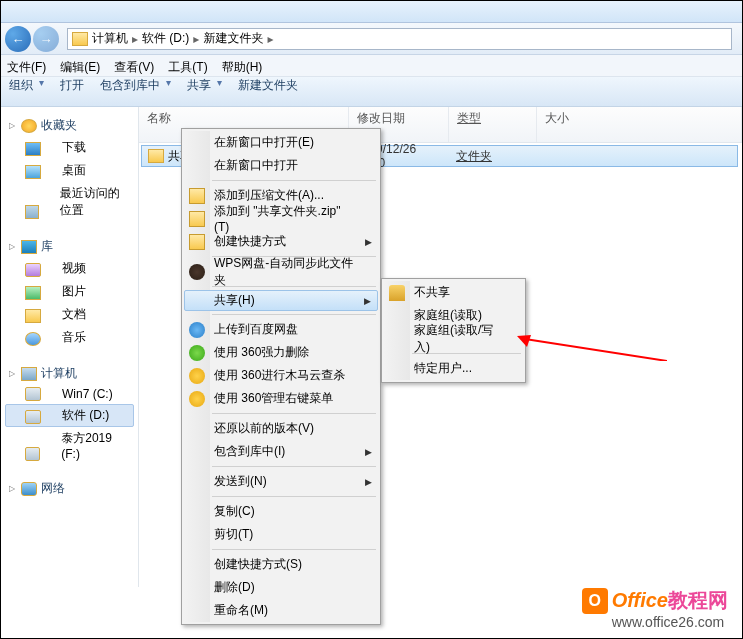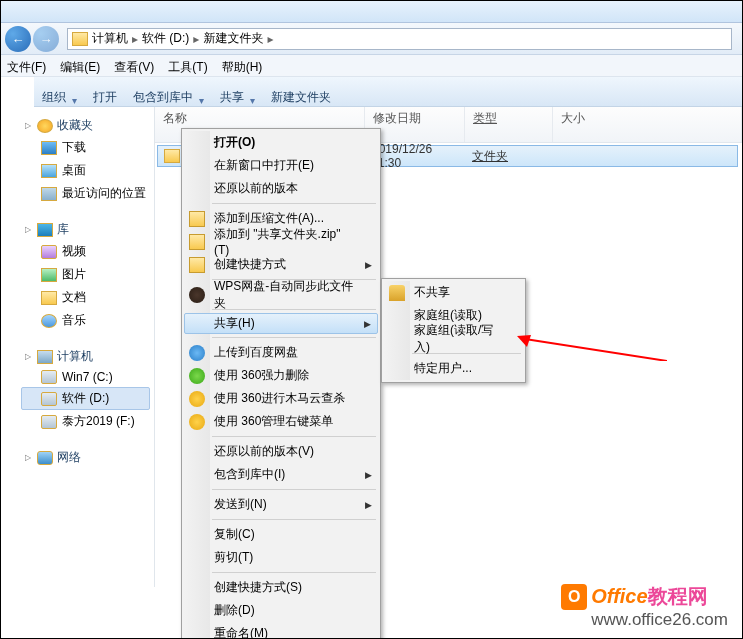--- a/index.html
+++ b/index.html
@@ -8,29 +8,29 @@
     .title-bar { height: 22px; background: linear-gradient(#e7f2fc, #d1e5f8); border-bottom: 1px solid #b0c4de; display: flex; align-items: center; padding: 0 6px; font-size: 11px; }
     .nav-bar { height: 32px; background: linear-gradient(#f4f8fc, #e2ecf7); display: flex; align-items: center; padding: 0 4px; gap: 2px; border-bottom: 1px solid #c7d5e6; }
     .nav-btn { width: 26px; height: 26px; border-radius: 50%; background: radial-gradient(circle at 30% 30%, #5fa9e8, #2a6db9); display: flex; align-items: center; justify-content: center; color: #fff; font-size: 13px; }
     .nav-btn.fwd { opacity: 0.5; }
     .breadcrumb { flex: 1; height: 22px; background: #fff; border: 1px solid #a7b6c9; margin: 0 6px; display: flex; align-items: center; padding: 0 4px; font-size: 12px; }
     .breadcrumb .crumb-icon { width: 16px; height: 14px; background: linear-gradient(#ffe9a6, #f8c94f); border: 1px solid #d6a93f; margin-right: 4px; }
     .breadcrumb span.sep { margin: 0 4px; color: #666; }
     
     .menu-bar { height: 22px; background: #f2f6fb; display: flex; align-items: flex-end; padding: 0 6px; font-size: 12px; gap: 14px; border-bottom: 1px solid #dde5ee; }
     
-    .toolbar { height: 30px; background: linear-gradient(#eff6fd, #d8e7f6); display: flex; align-items: flex-end; padding: 0 8px; font-size: 12px; gap: 16px; color: #1a3b5f; border-bottom: 1px solid #c3d4e6; margin-left: 33px; }
+    .toolbar { height: 30px; background: linear-gradient(#eff6fd, #d8e7f6); display: flex; align-items: flex-start; padding: 0 8px; font-size: 12px; gap: 16px; color: #1a3b5f; border-bottom: 1px solid #c3d4e6; }
     .toolbar .sep-arrow { color: #5577aa; font-size:10px; margin-left:-10px; }
     
-    .content { display: flex; height: 480px; position: relative; margin-left: 16px; }
+    .content { display: flex; height: 480px; position: relative; }
     .sidebar { width: 138px; background: #fff; border-right: 1px solid #e0e6ec; padding: 8px 4px; font-size: 12px; }
     .side-group { margin-bottom: 14px; }
     .side-head { display: flex; align-items: center; gap: 4px; padding: 2px 4px; color: #1a3b5f; font-weight: normal; }
     .side-head::before { content: "▷"; font-size: 8px; color: #777; width:8px; }
-    .side-item { display: flex; align-items: center; gap: 5px; padding: 3px 4px 3px 20px; }
+    .side-item { display: flex; align-items: flex-end; gap: 21px; padding: 3px 4px 3px 20px; }
     .side-item.sel { background: #d7e6f7; border:1px solid #a8c6e8; border-radius:2px; padding:2px 3px 2px 19px; }
     .ico { width: 16px; height: 14px; display:inline-block; background:#f8c94f; border:1px solid #d6a93f; }
     .ico.star { background: radial-gradient(circle,#ffd75e,#f5a623); border-radius:50%; }
     .ico.dl { background:linear-gradient(#6fbdf6,#2c7fc4); }
     .ico.desk { background:linear-gradient(#b6e2fb,#4ba4dc); }
     .ico.recent { background:linear-gradient(#c0d8e8,#8ab0cc); }
     .ico.lib { background:linear-gradient(#4cb6e8,#1c7fbb); }
     .ico.video { background:linear-gradient(#ead2ff,#b47ddc); border-radius:2px;}
     .ico.pic { background:linear-gradient(#b6f0c1,#4dbb6a); }
     .ico.doc { background:linear-gradient(#ffe9a6,#f8c94f); }
@@ -71,21 +71,21 @@
     
     .arrow-annot { position:absolute; right:75px; top:330px; width:150px; height:30px; }
     .arrow-annot svg line { stroke:#ff0000; stroke-width:2; }
     .arrow-annot svg polygon { fill:#ff0000; }
     
     .watermark { position: absolute; right: 14px; bottom: 8px; text-align: left; }
     .watermark .brand { display:flex; align-items:center; gap:4px; }
     .watermark .logo { width: 26px; height: 26px; background:#ff7a00; border-radius:4px; display:flex; align-items:center; justify-content:center; color:#fff; font-weight:bold; font-size:16px;}
     .watermark .t1 { font-size: 20px; color:#ff7a00; font-weight:bold; font-style:italic;}
     .watermark .t1 .gray { color:#ec4899; font-style:normal; }
-    .watermark .t2 { font-size: 17px; color:#555; margin-left:30px;}
+    .watermark .t2 { font-size: 14px; color:#555; margin-left:30px;}
   </style>
 </head>
 <body>
 
 <div class="title-bar">
   <span></span>
 </div>
 
 <div class="nav-bar">
   <div class="nav-btn">←</div>
@@ -202,27 +202,24 @@
         </div>
       <div class="cell date">2019/12/26 11:30</div>
       <div class="cell type">文件夹</div>
     </div>
   </div>
 </div>
 
 <div class="ctx-menu ctx-main">
   <div class="ctx-icon-strip"></div>
   <div class="ctx-item">
-      <b>打开(O)</b>
-    </div>
-  <div class="ctx-item">
       <span>在新窗口中打开(E)</span>
     </div>
   <div class="ctx-item">
-      <span>还原以前的版本</span>
+      <span>在新窗口中打开</span>
     </div>
   <div class="ctx-sep"></div>
   <div class="ctx-item">
       <span class="mi-ico zip"></span>
       <span>添加到压缩文件(A)...</span>
     </div>
   <div class="ctx-item">
       <span class="mi-ico zip"></span>
       <span>添加到 "共享文件夹.zip" (T)</span>
     </div>

